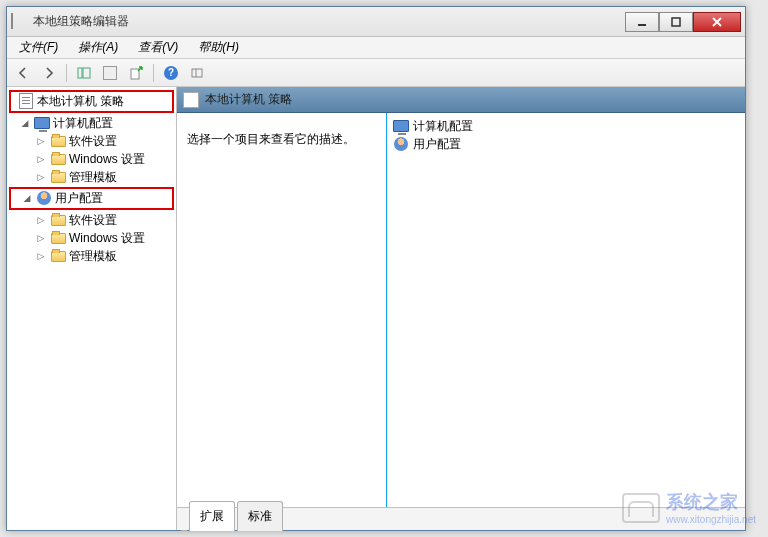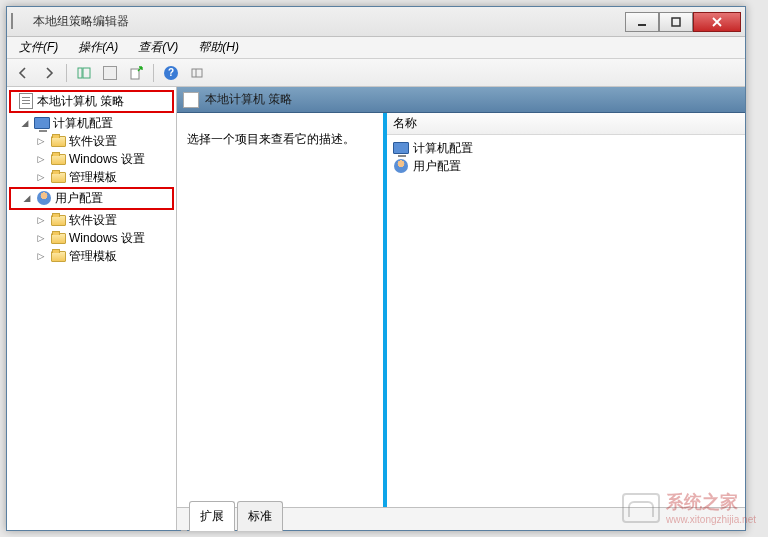--- a/index.html
+++ b/index.html
@@ -28,33 +28,33 @@
 .expander { width: 12px; height: 12px; display: inline-flex; align-items: center; justify-content: center; color: #666; font-size: 9px; }
 .tree-icon { width: 16px; height: 16px; margin: 0 3px; display: inline-flex; align-items: center; justify-content: center; }
 .red-box { border: 2px solid #d00; margin: 1px 2px; padding: 0 0 1px 0; }
 
 .detail-pane { flex: 1; display: flex; flex-direction: column; background: #fff; }
 .detail-header { height: 26px; background: linear-gradient(#7da2c1,#5a82a8); border-bottom: 1px solid #3a5f85; display: flex; align-items: center; padding: 0 6px; color: #fff; }
 .detail-header .hdr-icon { width: 16px; height: 16px; margin-right: 6px; background: #fff; border: 1px solid #aaa; }
 .detail-header span { color: #1a1a1a; font-weight: normal; }
 
 .detail-body { flex: 1; display: flex; border-bottom: 1px solid #c0c0c0; }
-.desc-col { width: 210px; padding: 18px 10px 10px 10px; border-right: 4px solid #0ea5e9; }
+.desc-col { width: 210px; padding: 18px 10px 10px 10px; border-right: 1px solid #0ea5e9; }
 .list-col { flex: 1; }
 .col-header { height: 22px; border-bottom: 1px solid #d8d8d8; background: linear-gradient(#fdfdfd,#f0f0f0); display: flex; align-items: center; padding: 0 6px; }
 .list-items { padding: 4px 2px; }
 .list-row { display: flex; align-items: center; height: 18px; padding: 0 4px; cursor: default; }
 .list-row .row-icon { width: 16px; height: 16px; margin-right: 4px; display: inline-flex; align-items: center; justify-content: center; }
 
 .tabs-row { height: 22px; display: flex; align-items: flex-end; padding-left: 4px; background: #f4f4f4; }
 .tab { padding: 6px 10px; border: 1px solid #b0b0b0; border-bottom: none; background: #fff; margin-right: 2px; border-radius: 3px 3px 0 0; cursor: default; position: relative; top: 1px; }
 .tab.inactive { background: #f0f0f0; }
 .tab.splitter { width: 6px; padding: 0; background: #e8e8e8; }
 
-.watermark { position: absolute; right: 12px; bottom: 12px; opacity: .35; pointer-events: none; color: #b91c1c; font-size: 13px; display: flex; align-items: center; gap: 6px; }
+.watermark { position: absolute; right: 12px; bottom: 12px; opacity: .35; pointer-events: none; color: #1d4ed8; font-size: 13px; display: flex; align-items: center; gap: 6px; }
 .wm-logo { width: 38px; height: 30px; border: 2px solid #888; border-radius: 4px; position: relative; }
 .wm-logo::before { content:""; position:absolute; left:4px; right:4px; top:6px; height:14px; border:2px solid #888; border-bottom:none; border-radius:6px 6px 0 0; }
 
 
 .i-doc { width:14px; height:16px; background:#fff; border:1px solid #888; position:relative; }
 .i-doc::after{content:"";position:absolute;left:2px;right:2px;top:3px;height:1px;background:#888;box-shadow:0 3px 0 #888,0 6px 0 #888;}
 .i-comp { width:16px; height:12px; background:#5a8fd6; border:1px solid #2a5a9a; border-radius:1px; position:relative; }
 .i-comp::after{content:"";position:absolute;left:4px;top:12px;width:8px;height:2px;background:#888;}
 .i-user { width:14px; height:14px; border-radius:50%; background:radial-gradient(circle at 50% 35%,#f4c28a 30%,transparent 31%),#5a8fd6; }
 .i-folder { width:15px; height:11px; background:linear-gradient(#fde9a7,#f4c95d); border:1px solid #c9a43b; border-radius:1px; position:relative; }
@@ -210,23 +210,20 @@
     <div class="detail-pane">
       <div class="detail-header">
         <span class="hdr-icon"><span class="i-doc" style="border:none"></span></span>
         <span>本地计算机 策略</span>
       </div>
       <div class="detail-body">
         <div class="desc-col">
           <span>选择一个项目来查看它的描述。</span>
         </div>
         <div class="list-col">
-          <div class="col-header">
-            <span>名称</span>
-          </div>
           <div class="list-items">
             <div class="list-row">
               <span class="row-icon">
                   <span class="i-comp"></span>
                 </span>
               <span>计算机配置</span>
             </div>
             <div class="list-row">
               <span class="row-icon">
                   <span class="i-user"></span>

